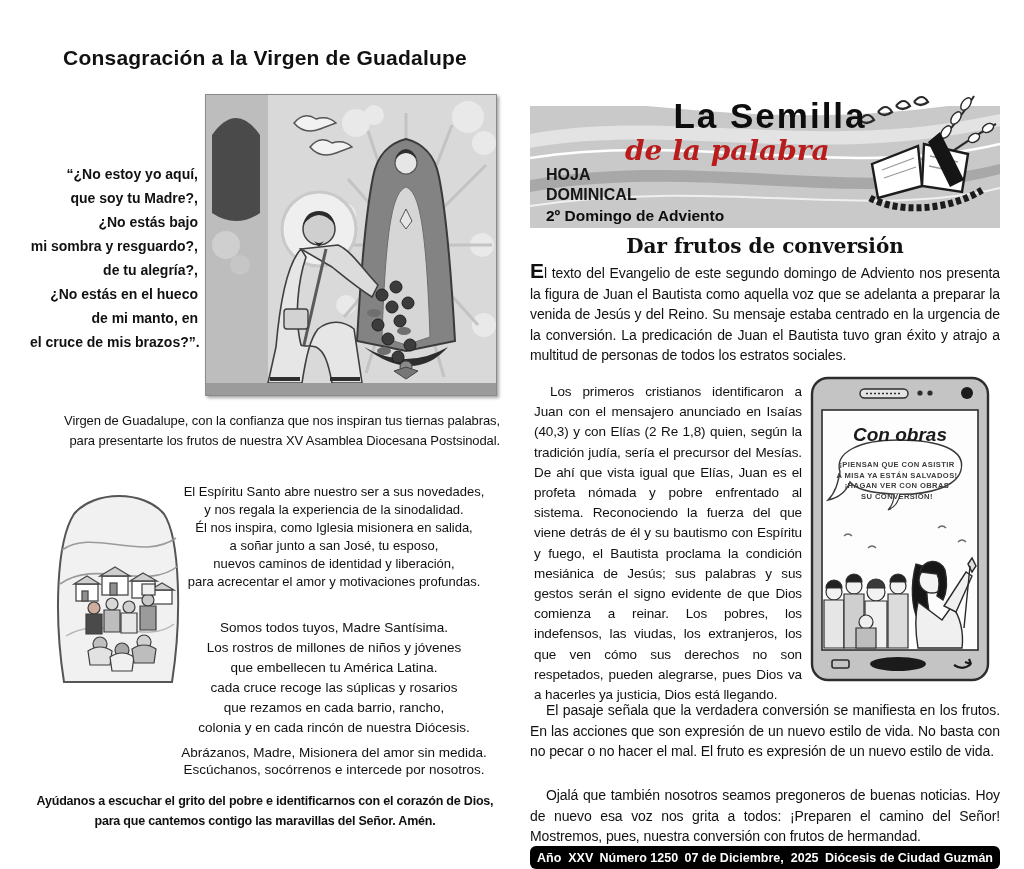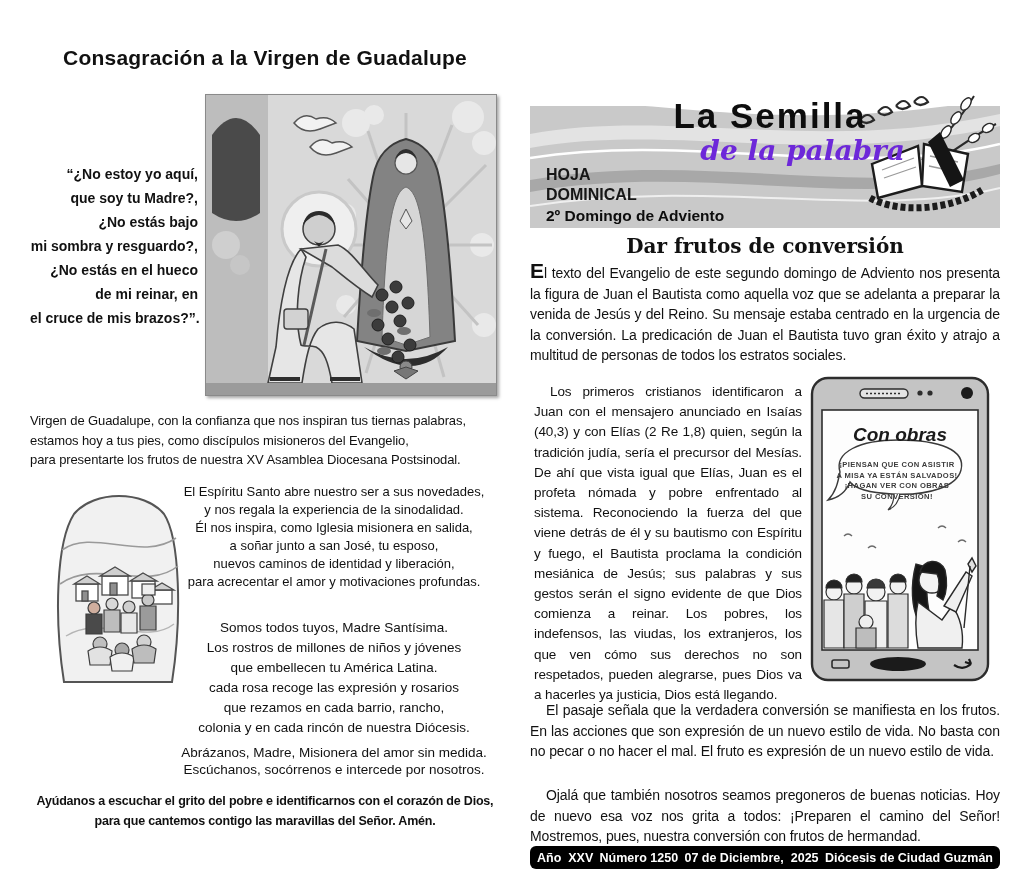--- a/index.html
+++ b/index.html
@@ -12,41 +12,41 @@
   #page-right { left:530px;margin-top:48px; }
 
   
   .lp-title { position:absolute; top:6px; left:0; width:470px; text-align:center;
               font-size:21px; font-weight:700; letter-spacing:.2px; }
   .lp-figure { position:absolute; left:175px; top:54px; width:292px; height:302px;
                border:1px solid #8a8a8a; background:#d9d9d9; box-shadow:2px 2px 3px rgba(0,0,0,.35); }
   .lp-quote { position:absolute; left:0; top:122px; width:168px; text-align:right;
               font-weight:700; font-size:14px; line-height:24px; }
   .lp-quote span { display:block; white-space:nowrap; }
-  .lp-intro { position:absolute; left:0; top:371px; width:470px; text-align:left;
+  .lp-intro { position:absolute; left:0; top:371px; width:470px; text-align:right;
               font-size:13px; line-height:19.5px; letter-spacing:-.1px; }
   .lp-intro span { display:block; white-space:nowrap; }
   .lp-community { position:absolute; left:20px; top:446px; width:140px; height:200px; }
   .prayer { position:absolute; left:138px; width:332px; text-align:center; font-size:13px; }
   .prayer span { display:block; white-space:nowrap; }
   #prayer1 { top:443px; line-height:18px; }
   #prayer2 { top:578px; line-height:20px; font-size:13.5px; }
   #prayer3 { top:704px; line-height:17px; font-size:13.5px; }
   .lp-closing { position:absolute; left:0; top:751px; width:470px; text-align:center;
                 font-weight:700; font-size:12.5px; line-height:20px; letter-spacing:-.2px; }
   .lp-closing span { display:block; white-space:nowrap; }
 
   
   .masthead { position:absolute; left:0; top:0; width:470px; height:140px; }
   .masthead svg { position:absolute; inset:0; }
   .mh-title { position:absolute; left:105px; top:8px; width:270px; text-align:center;
               font-size:35px; font-weight:700; letter-spacing:2px; color:#0d0d0d; }
-  .mh-sub { position:absolute; left:95px; top:46px; width:280px; text-align:right;
+  .mh-sub { position:absolute; left:95px; top:46px; width:280px; text-align:left;
             font-family:"DejaVu Serif", serif; font-style:italic; font-weight:700;
-            font-size:28px; color:#6d28d9; }
+            font-size:28px; color:#b91c1c; }
   .mh-hoja { position:absolute; left:16px; top:78px; font-size:16px; font-weight:700; color:#161616; }
   .mh-dom  { position:absolute; left:16px; top:98px; font-size:16px; font-weight:700; color:#161616; }
   .mh-ed   { position:absolute; left:16px; top:119px; font-size:15.5px; font-weight:700; color:#0d0d0d; }
 
   
   .rp-article-title { position:absolute; left:0; top:146px; width:470px; text-align:center;
                       font-family:"DejaVu Serif", serif; font-weight:700; font-size:20px; }
   .rp-p { text-align:justify; font-size:14px; line-height:20.5px; letter-spacing:-.1px; }
   #rp-p1 { position:absolute; left:0; top:174px; width:470px; }
   #rp-p1 .dropcap { font-size:21px; font-weight:700; line-height:18px; }
@@ -164,28 +164,28 @@
         </g>
         <rect y="288" width="290" height="12" fill="#9b9b9b"></rect>
       </svg>
     </div>
 
     <div class="lp-quote">
       <span>“¿No estoy yo aquí,</span>
       <span>que soy tu Madre?,</span>
       <span>¿No estás bajo</span>
       <span>mi sombra y resguardo?,</span>
+      <span>de tu alegría?,</span>
       <span>¿No estás en el hueco</span>
-      <span>de mi reinar, en</span>
+      <span>de mi manto, en</span>
       <span>el cruce de mis brazos?”.</span>
     </div>
 
     <div class="lp-intro">
       <span>Virgen de Guadalupe, con la confianza que nos inspiran tus tiernas palabras,</span>
-      <span>estamos hoy a tus pies, como discípulos misioneros del Evangelio,</span>
       <span>para presentarte los frutos de nuestra XV Asamblea Diocesana Postsinodal.</span>
     </div>
 
     <div class="lp-community">
       <svg viewBox="0 0 140 200" width="140" height="200">
         <path d="M14,196 C4,132 6,56 24,28 C44,4 94,4 114,28 C130,52 132,132 122,196 Z" fill="#f1f1f1" stroke="#555" stroke-width="2"></path>
         <path d="M12,64 C42,42 92,76 126,52" fill="none" stroke="#9a9a9a" stroke-width="1.6"></path>
         <path d="M10,98 C46,72 96,106 128,80" fill="none" stroke="#9a9a9a" stroke-width="1.6"></path>
         <path d="M16,150 C50,128 96,160 124,138" fill="none" stroke="#b5b5b5" stroke-width="1.4"></path>
         <g fill="#ffffff" stroke="#4a4a4a" stroke-width="1.3">
@@ -226,21 +226,21 @@
       <span>Él nos inspira, como Iglesia misionera en salida,</span>
       <span>a soñar junto a san José, tu esposo,</span>
       <span>nuevos caminos de identidad y liberación,</span>
       <span>para acrecentar el amor y motivaciones profundas.</span>
     </div>
 
     <div class="prayer" id="prayer2">
       <span>Somos todos tuyos, Madre Santísima.</span>
       <span>Los rostros de millones de niños y jóvenes</span>
       <span>que embellecen tu América Latina.</span>
-      <span>cada rosa recoge las expresión y rosarios</span>
+      <span>cada cruce recoge las súplicas y rosarios</span>
       <span>que rezamos en cada barrio, rancho,</span>
       <span>colonia y en cada rincón de nuestra Diócesis.</span>
     </div>
 
     <div class="prayer" id="prayer3">
       <span>Abrázanos, Madre, Misionera del amor sin medida.</span>
       <span>Escúchanos, socórrenos e intercede por nosotros.</span>
     </div>
 
     <div class="lp-closing">

